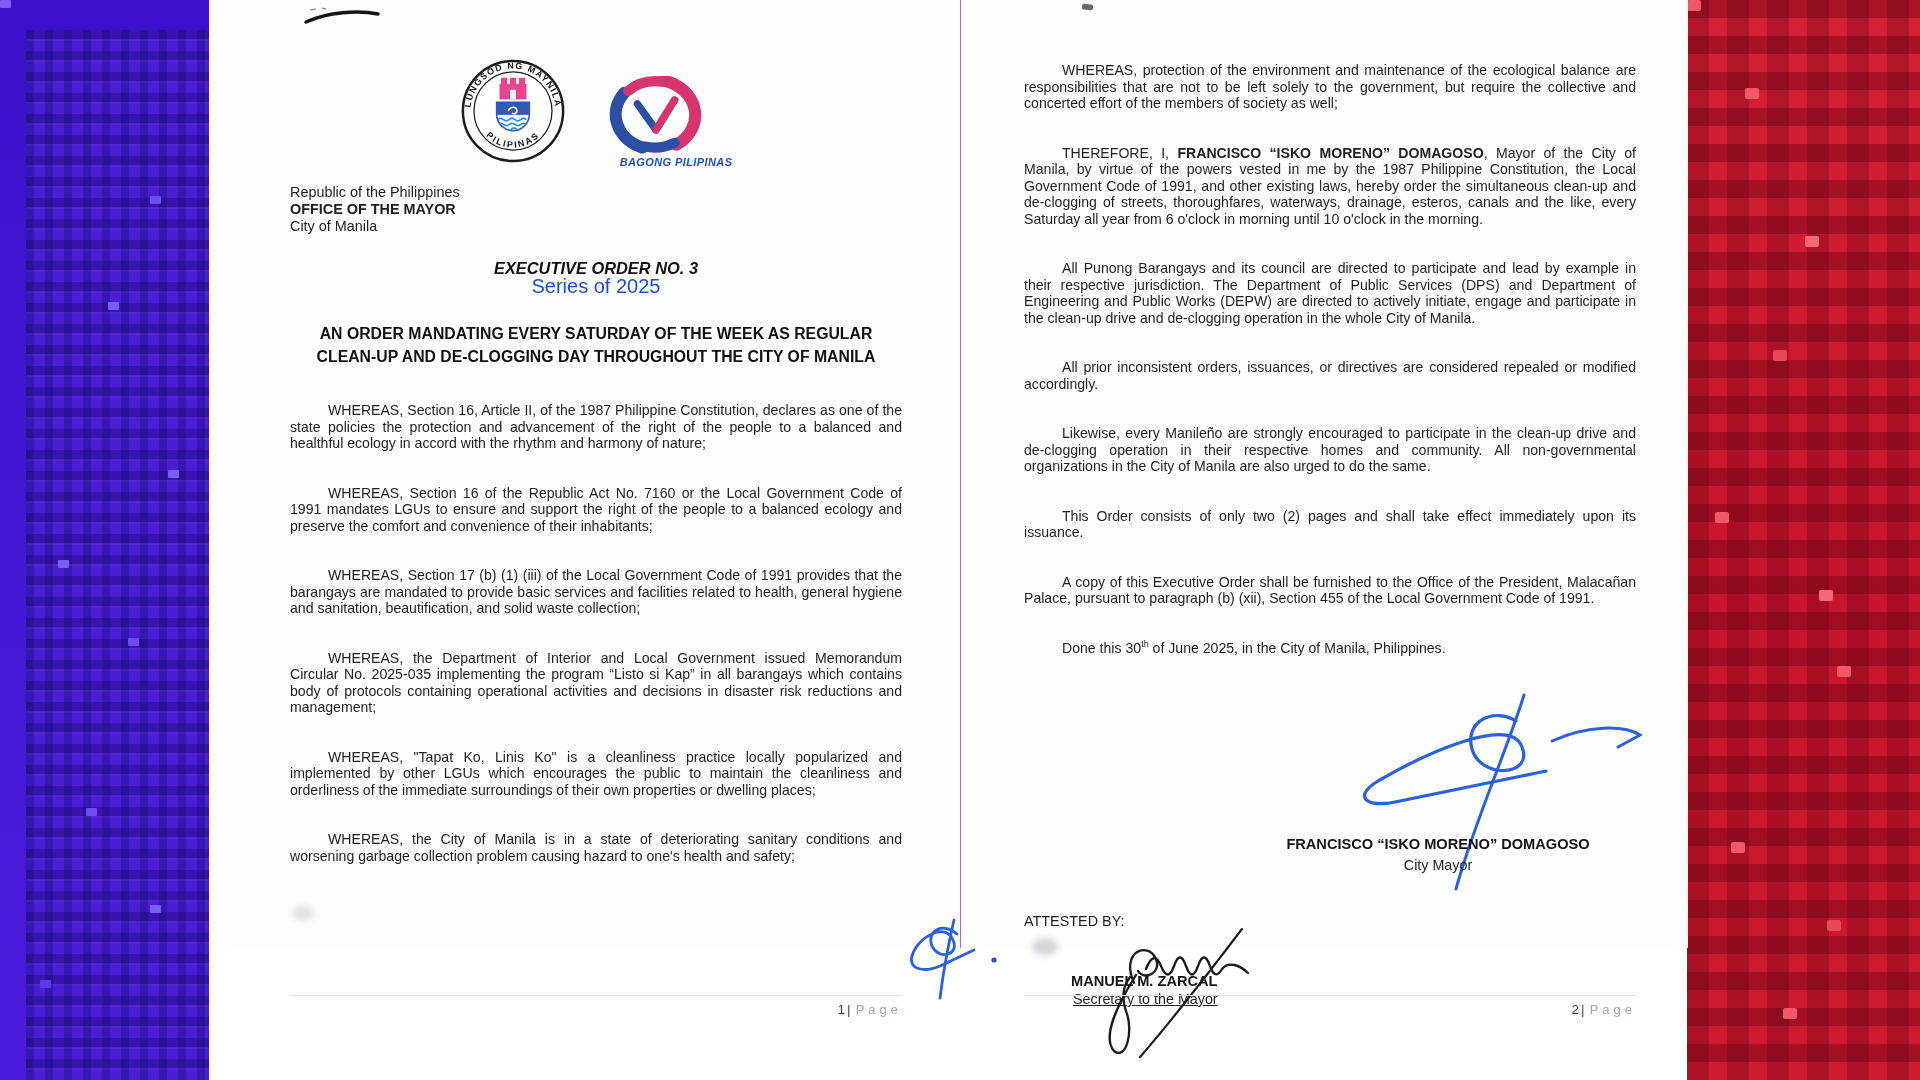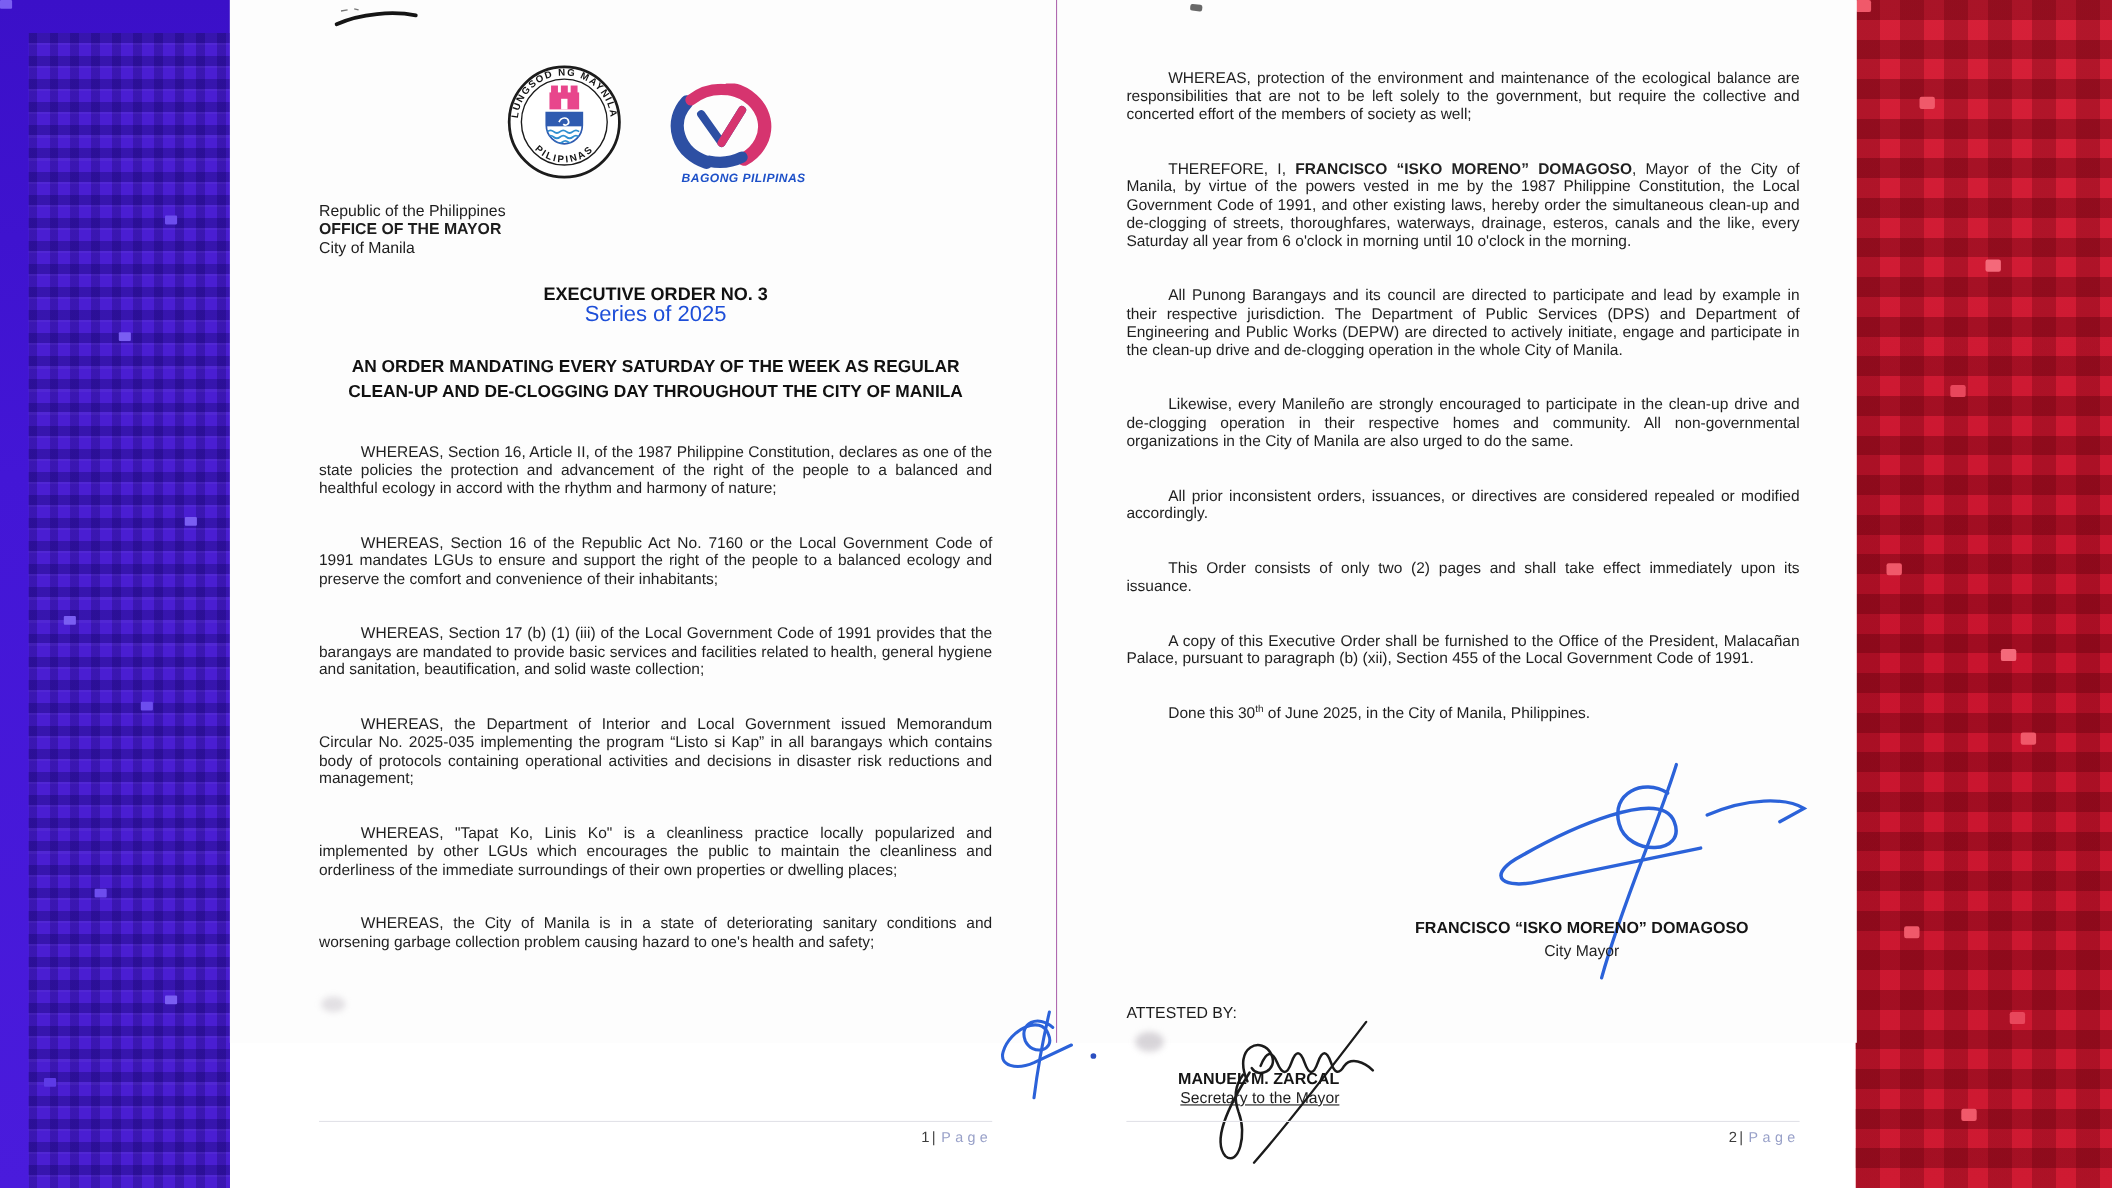--- a/index.html
+++ b/index.html
@@ -41,36 +41,36 @@
   .p2-content{left:63px;width:612px;}
 
   
   .logos{margin:58px auto 0;height:114px;display:flex;justify-content:center;align-items:flex-start;gap:14px;}
   .bagong-wrap{margin-top:18px;display:flex;flex-direction:column;align-items:center;}
   .bagong-caption{margin-top:2px;font-size:11px;font-weight:bold;font-style:italic;
                   color:#1d50c8;letter-spacing:.4px;white-space:nowrap;margin-left:40px;}
   .hdr{margin-top:12px;font-size:14.4px;line-height:17px;color:#1d1d1d;}
   .hdr .b{font-weight:bold;}
   .order{margin-top:24px;text-align:center;}
-  .order-no{font-weight:bold;font-size:16.4px;line-height:18px;color:#111;}
+  .order-no{font-weight:bold;font-size:16.4px;line-height:18px;color:#111;font-style:italic;}
   .series{font-size:20px;line-height:18px;color:#1d4ed8;}
   .doc-title{margin-top:28px;text-align:center;font-weight:bold;font-size:15.8px;line-height:22.5px;color:#111;}
 
   
   .bodytxt{margin-top:34px;}
   .bodytxt p, .p2-content p{
      margin:0 0 33px 0;text-align:justify;font-size:14.1px;line-height:16.5px;
      color:#1f1f1f;text-indent:38px;}
   .p2-content > p:first-of-type{margin-top:62px;}
   sup{font-size:9px;line-height:0;vertical-align:super;}
 
   
   .pg-footer{position:absolute;left:0;width:612px;top:995px;border-top:1px solid #e2e2e8;
              padding-top:6px;text-align:right;font-size:13.5px;color:#3b3b3b;}
-  .p1-content .pg-footer, .p2-content .pg-footer{left:0;margin-top:24px;}
+  .p1-content .pg-footer, .p2-content .pg-footer{left:0;}
   .pg-word{color:#98a0c8;letter-spacing:4px;font-size:13px;margin-left:2px;}
   .pg-sep{margin:0 3px 0 2px;color:#444;}
 
   
   .mayor-sig{position:absolute;left:332px;top:693px;}
   .mayor-name{position:absolute;top:836px;left:228px;width:372px;text-align:center;
               font-weight:bold;font-size:14.6px;color:#151515;white-space:nowrap;}
   .mayor-title{position:absolute;top:857px;left:228px;width:372px;text-align:center;
                font-size:14.3px;color:#1f1f1f;}
   .attested{position:absolute;top:913px;left:0;font-size:14.4px;color:#1c1c1c;}
@@ -201,22 +201,22 @@
   <div class="page page2">
     <div class="content p2-content">
 
       <div class="smudge-top-2"></div>
 
       <p>WHEREAS, protection of the environment and maintenance of the ecological balance are responsibilities that are not to be left solely to the government, but require the collective and concerted effort of the members of society as well;</p>
 
       <p><span>THEREFORE, I, </span><b>FRANCISCO “ISKO MORENO” DOMAGOSO</b><span>, Mayor of the City of Manila, by virtue of the powers vested in me by the 1987 Philippine Constitution, the Local Government Code of 1991, and other existing laws, hereby order the simultaneous clean-up and de-clogging of streets, thoroughfares, waterways, drainage, esteros, canals and the like, every Saturday all year from 6 o'clock in morning until 10 o'clock in the morning.</span></p>
 
       <p>All Punong Barangays and its council are directed to participate and lead by example in their respective jurisdiction. The Department of Public Services (DPS) and Department of Engineering and Public Works (DEPW) are directed to actively initiate, engage and participate in the clean-up drive and de-clogging operation in the whole City of Manila.</p>
+      <p>All prior inconsistent orders, issuances, or directives are considered repealed or modified accordingly.</p>
       <p>Likewise, every Manileño are strongly encouraged to participate in the clean-up drive and de-clogging operation in their respective homes and community. All non-governmental organizations in the City of Manila are also urged to do the same.</p>
-      <p>All prior inconsistent orders, issuances, or directives are considered repealed or modified accordingly.</p>
       <p>This Order consists of only two (2) pages and shall take effect immediately upon its issuance.</p>
       <p>A copy of this Executive Order shall be furnished to the Office of the President, Malacañan Palace, pursuant to paragraph (b) (xii), Section 455 of the Local Government Code of 1991.</p>
 
       <p><span>Done this 30</span><sup>th</sup><span> of June 2025, in the City of Manila, Philippines.</span></p>
 
       <svg class="mayor-sig" width="290" height="215" viewBox="0 0 290 215">
         <path d="M168,2 C150,60 118,130 100,196" stroke="#2b62d9" stroke-width="3" fill="none" stroke-linecap="round"></path>
         <path d="M160,28 C138,14 108,28 116,56 C124,86 178,84 166,54 C154,22 70,60 22,88 C-4,104 10,116 44,108 C110,94 160,84 190,78" stroke="#2b62d9" stroke-width="3.2" fill="none" stroke-linecap="round"></path>
         <path d="M196,48 C232,32 268,32 284,42 L262,54" stroke="#2b62d9" stroke-width="3" fill="none" stroke-linecap="round"></path>
       </svg>

